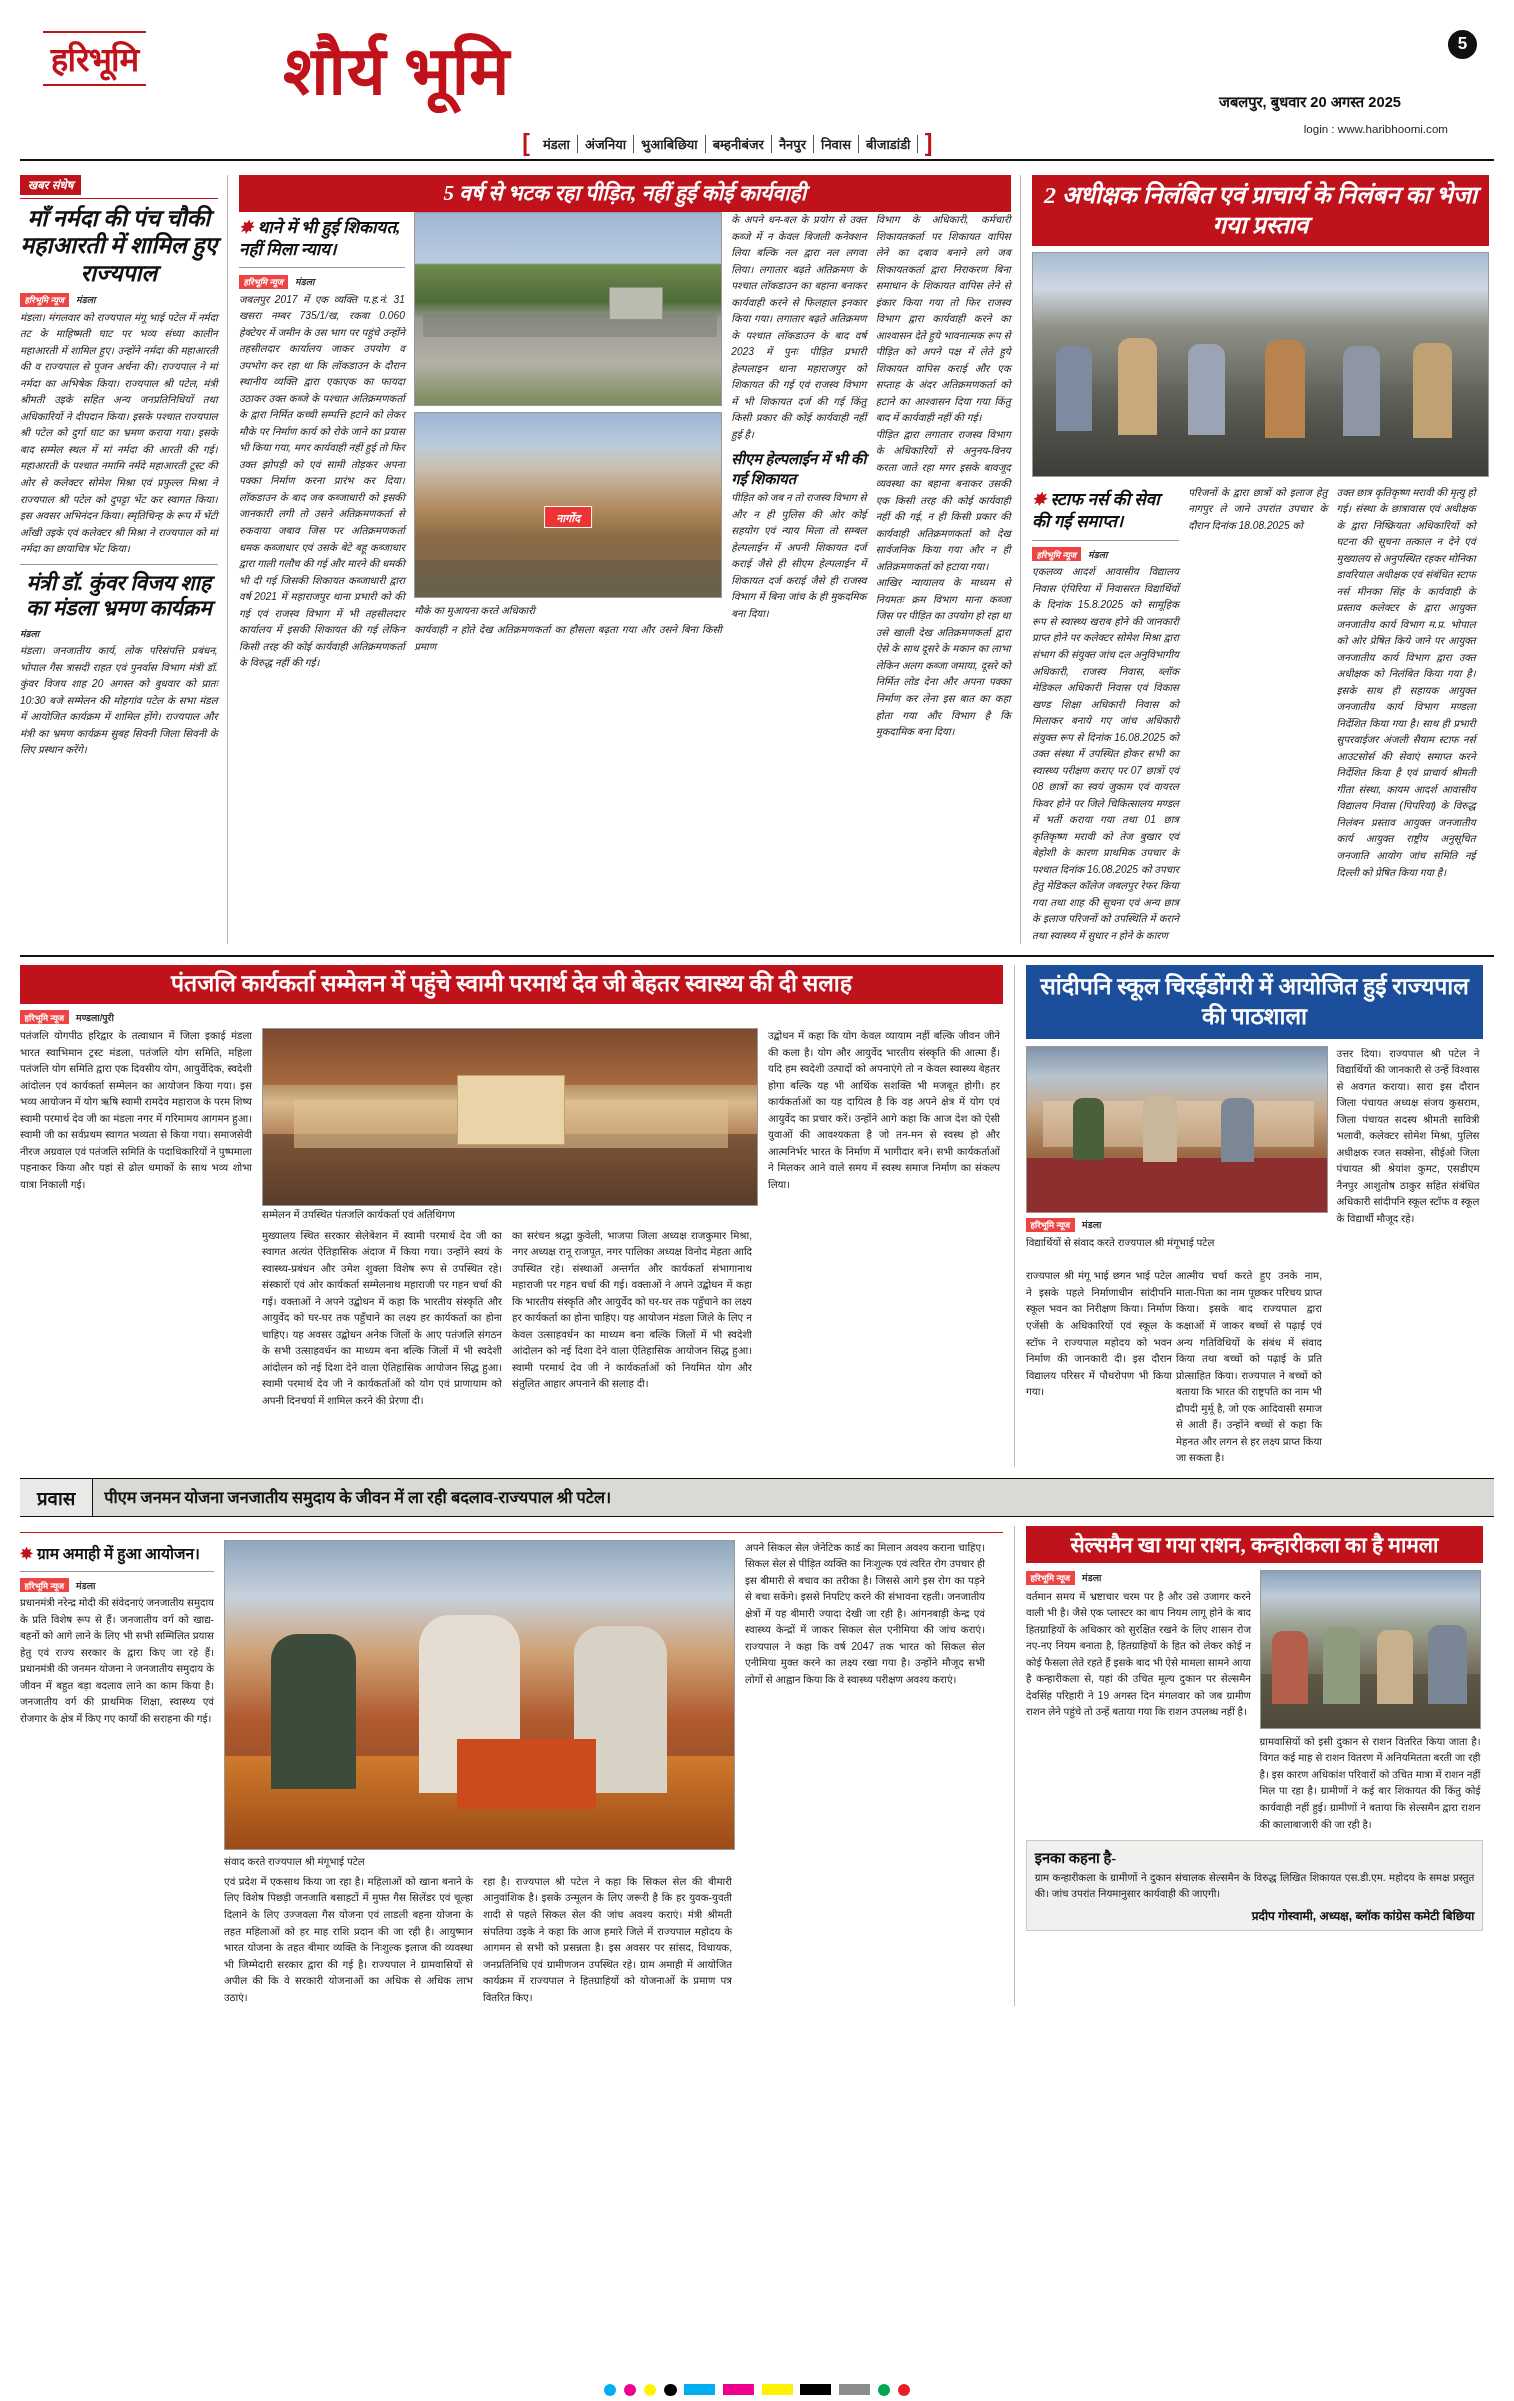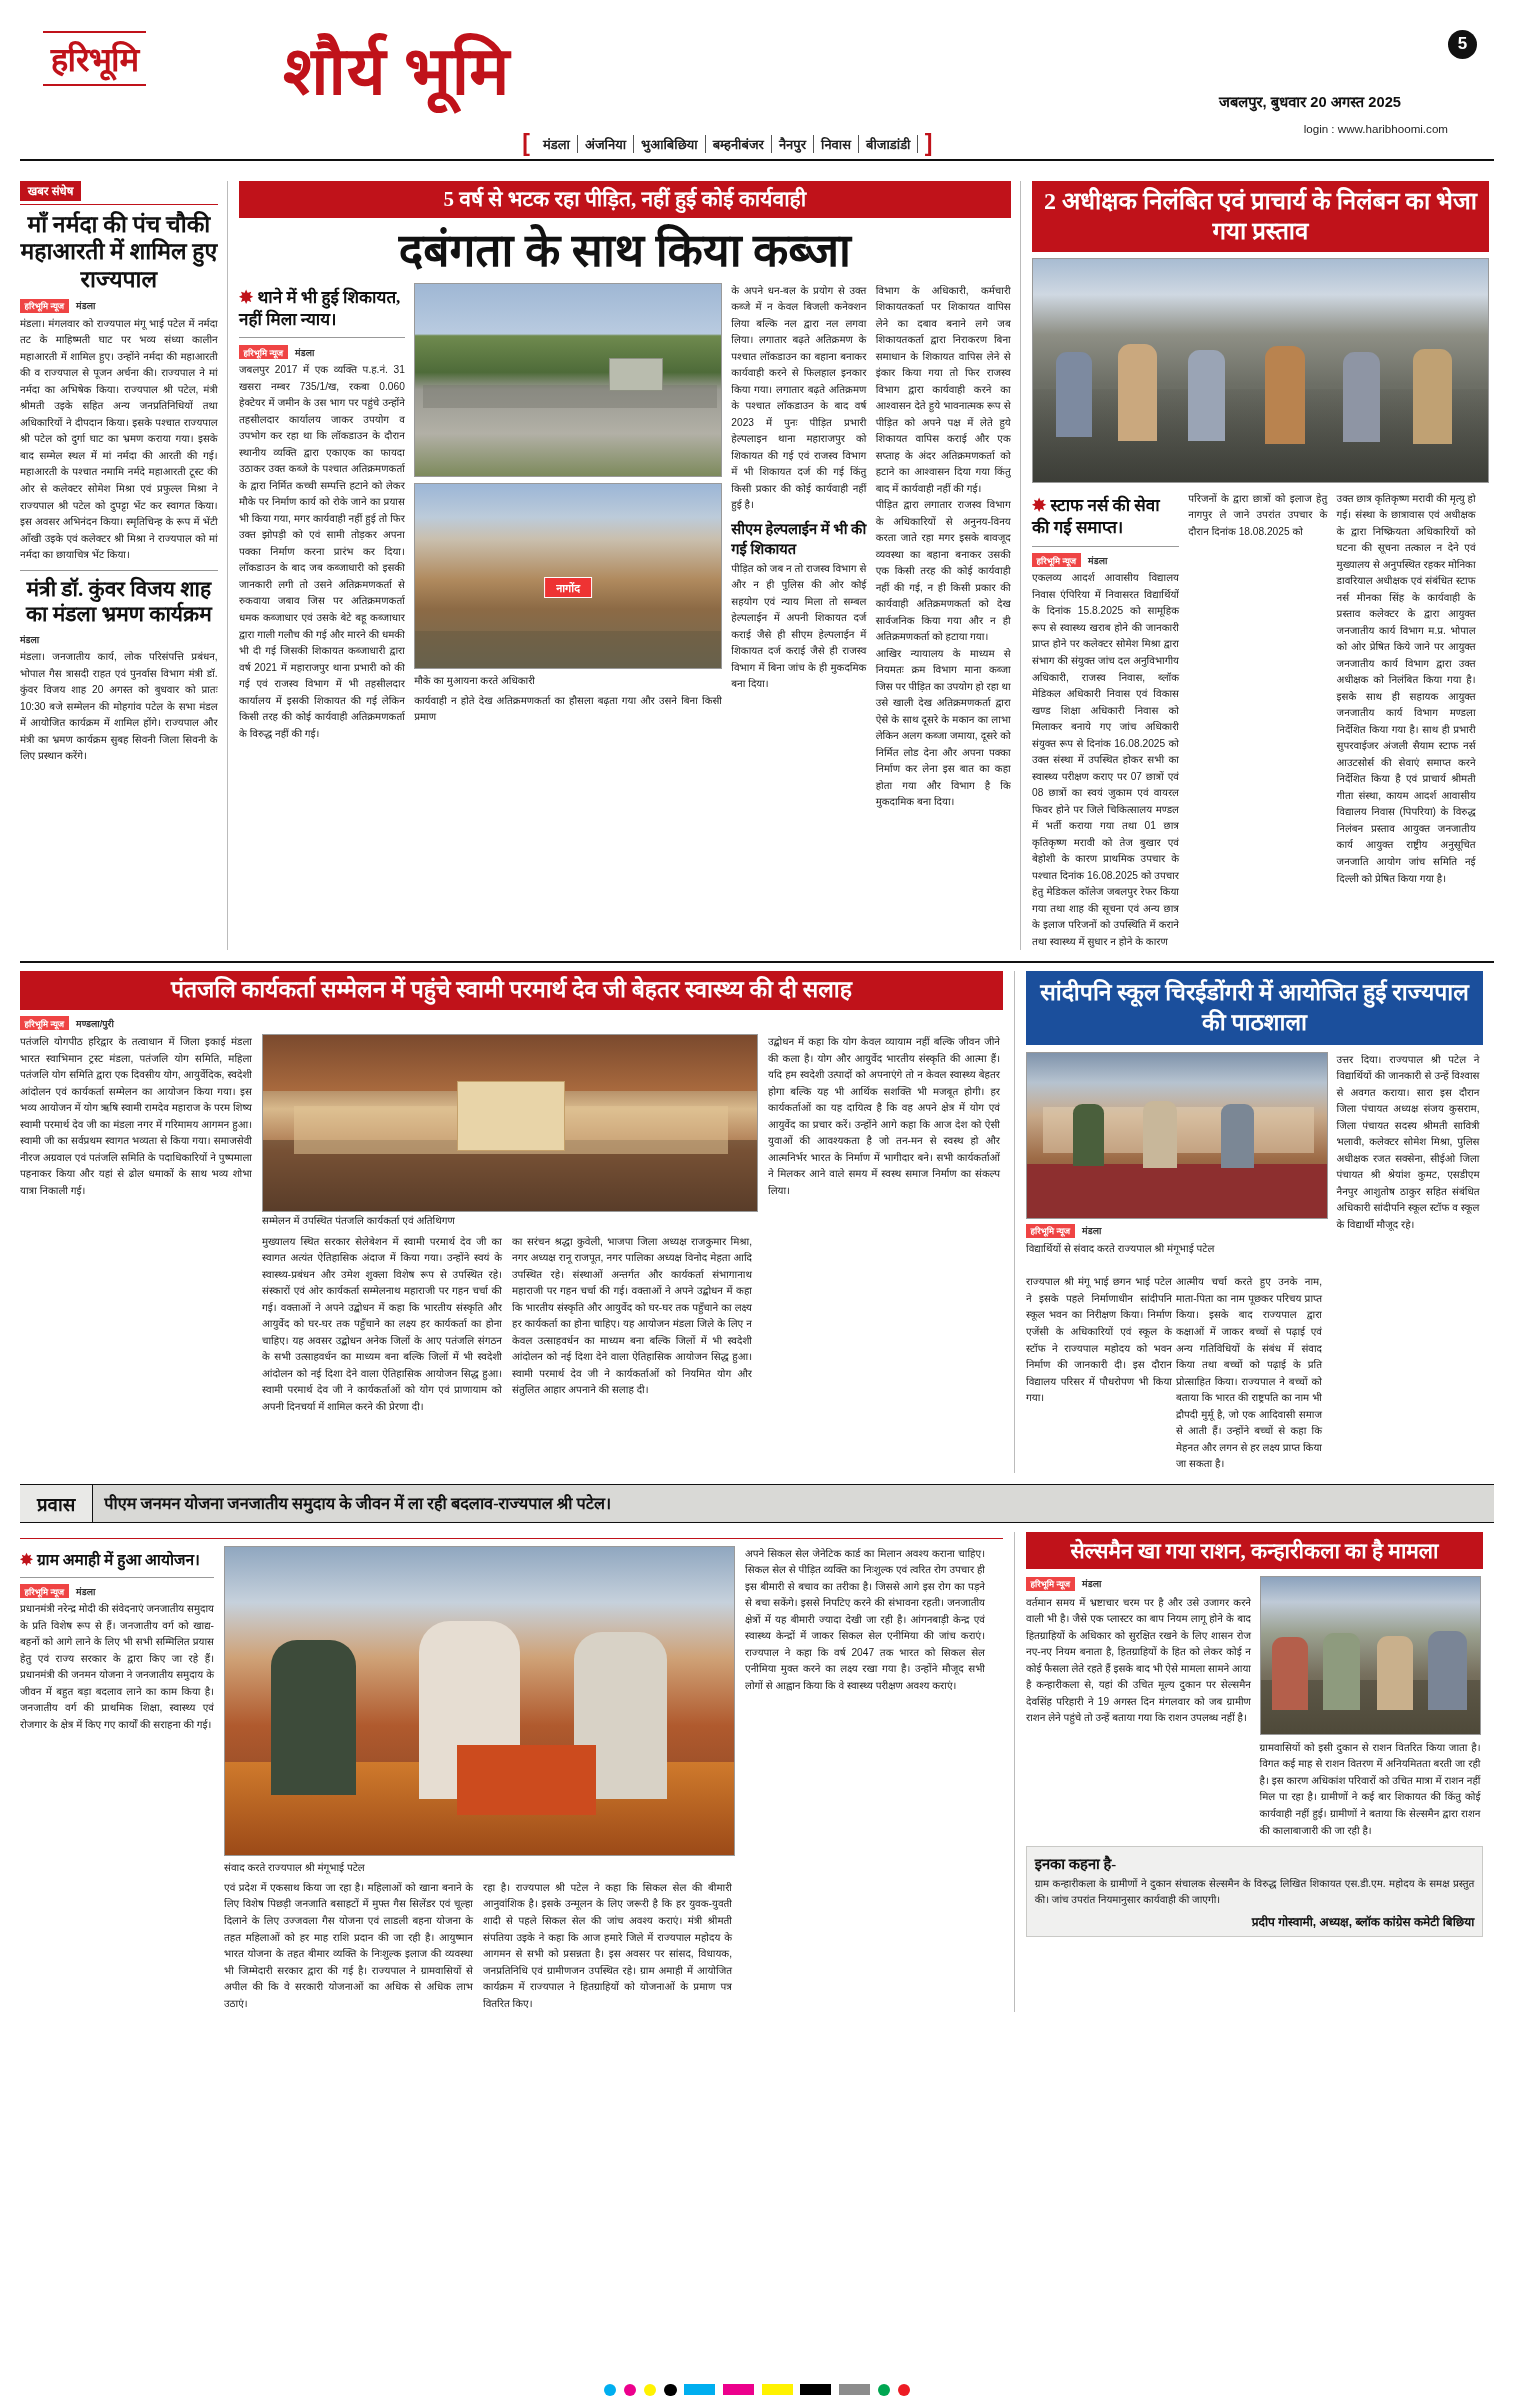--- a/index.html
+++ b/index.html
@@ -167,21 +167,21 @@
       <span class="city">नैनपुर</span>
       <span class="city">निवास</span>
       <span class="city">बीजाडांडी</span>
       <span class="brk">]</span>
     </div>
     <div class="date-line">जबलपुर, बुधवार 20 अगस्त 2025</div>
     <div class="login-line">login : www.haribhoomi.com</div>
     <div class="pageno">5</div>
   </div>
 
-  <div class="row" style="margin-top:20px;">
+  <div class="row" style="margin-top:14px;font-style:italic;">
 
     <div class="col" style="width:208px; border-right:0.8px solid #bbb; padding-right:9.3px;">
       <div style="border-bottom:1.5px solid #c0121a; padding-bottom:3.1px; margin-bottom:6.2px;">
         <span class="section-label">खबर संधेष</span>
       </div>
       <div class="mid-head" style="font-size:23px; line-height:1.2;">माँ नर्मदा की पंच चौकी महाआरती में शामिल हुए राज्यपाल</div>
       <div style="margin:4.6px 0 3.1px;">
         <span class="tag-hb">हरिभूमि न्यूज</span>
         <span class="tag-loc">मंडला</span>
       </div>
@@ -191,21 +191,20 @@
 
       <div class="mid-head" style="font-size:21px; line-height:1.2;">मंत्री डॉ. कुंवर विजय शाह का मंडला भ्रमण कार्यक्रम</div>
       <div style="margin:4.6px 0 3.1px;">
         <span class="tag-loc">मंडला</span>
       </div>
       <div class="body-text">मंडला। जनजातीय कार्य, लोक परिसंपत्ति प्रबंधन, भोपाल गैस त्रासदी राहत एवं पुनर्वास विभाग मंत्री डॉ. कुंवर विजय शाह 20 अगस्त को बुधवार को प्रातः 10:30 बजे सम्मेलन की मोहगांव पटेल के सभा मंडल में आयोजित कार्यक्रम में शामिल होंगे। राज्यपाल और मंत्री का भ्रमण कार्यक्रम सुबह सिवनी जिला सिवनी के लिए प्रस्थान करेंगे।</div>
     </div>
 
     <div class="col" style="width:782px; border-right:0.8px solid #bbb; padding-right:9.3px;">
       <div class="red-head">5 वर्ष से भटक रहा पीड़ित, नहीं हुई कोई कार्यवाही</div>
-      <div class="big-head">दबंगता के साथ किया कब्जा</div>
 
       <div class="row" style="gap:9.3px;">
 
         <div class="col" style="width:167px;">
           <div class="bullet-note">
             <span class="star">✸</span>
             <span>थाने में भी हुई शिकायत, नहीं मिला न्याय।</span>
           </div>
           <hr class="hr-thin">
           <div style="margin:3.1px 0;">

